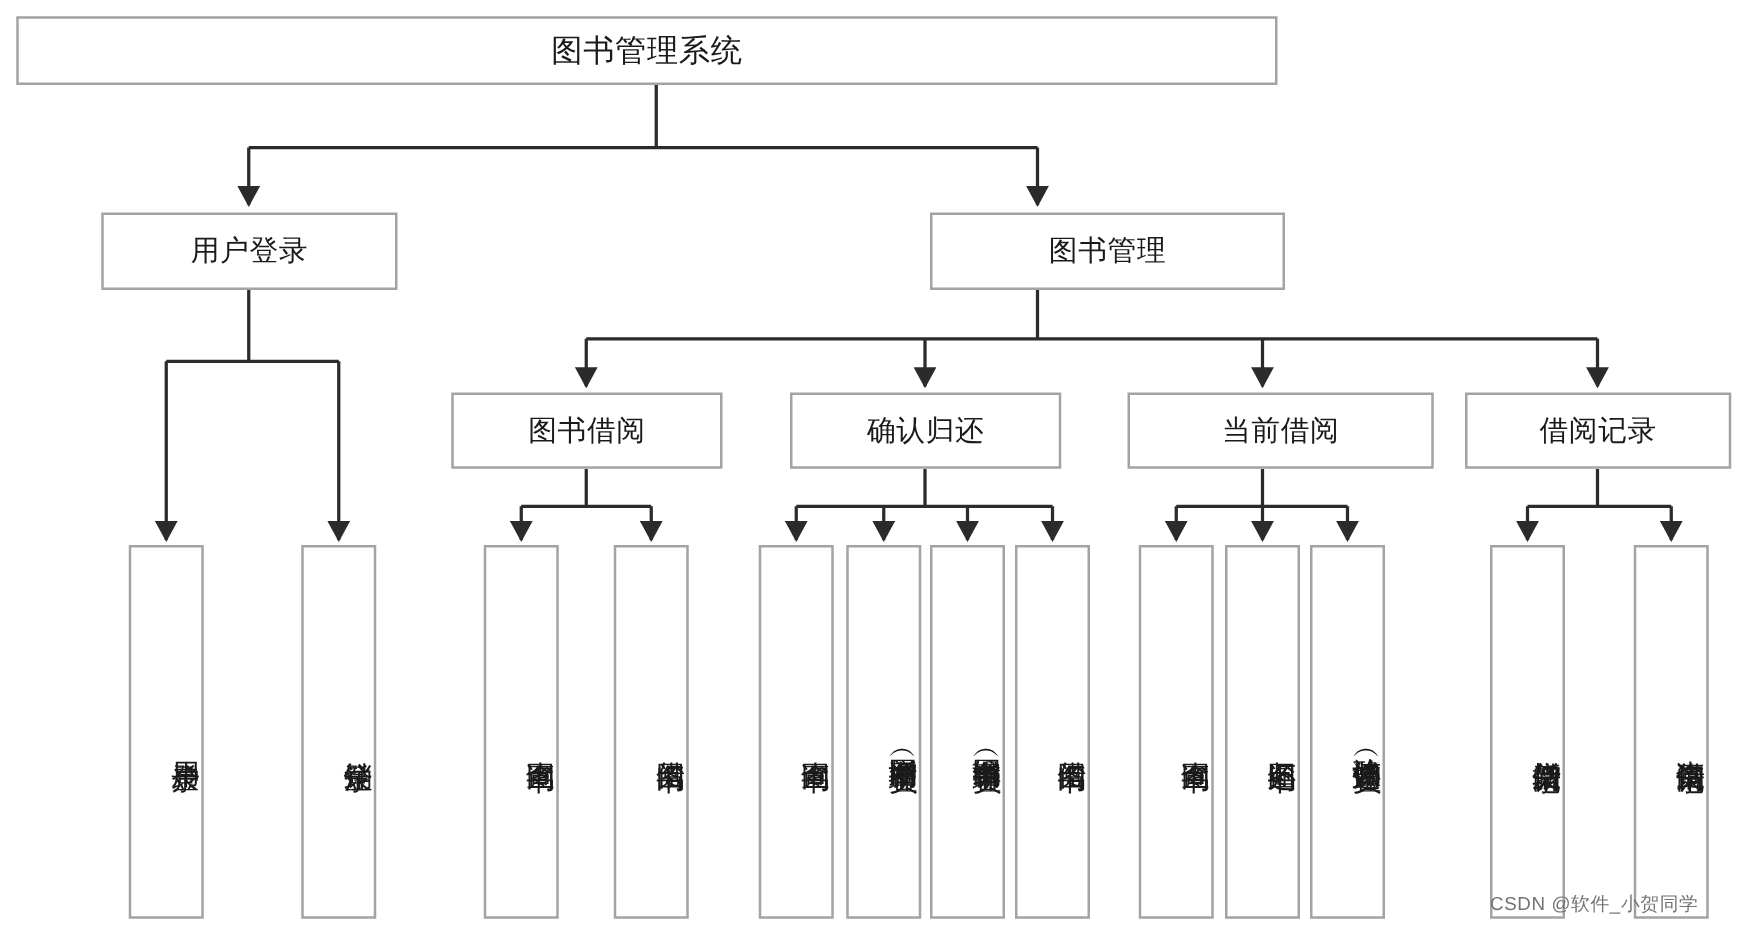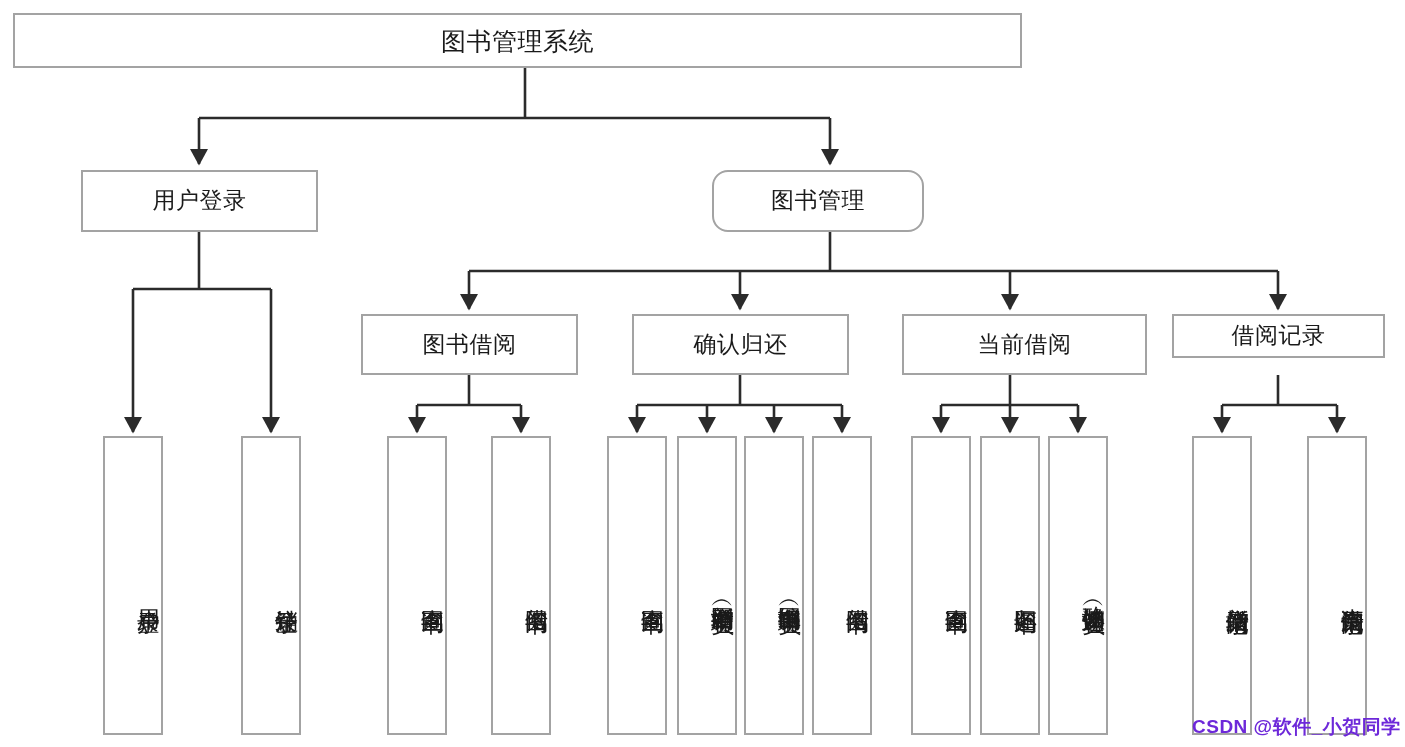--- a/index.html
+++ b/index.html
@@ -58,25 +58,24 @@
     writing-mode: vertical-rl;
     text-orientation: upright;
     font-size: 23px;
     line-height: 1.12;
     letter-spacing: 1px;
     white-space: nowrap;
   }
   #node-root .node-label { font-size: 25px; }
   .watermark {
     position: absolute;
-    color: #6d28d9;
-    font-size: 19px;
+    color: #737373;
+    font-size: 15px;
     white-space: nowrap;
     letter-spacing: 0.5px;
-    font-weight: bold;
   }
 </style>
 </head>
 <body>
 
 <div id="canvas">
 
   <svg id="wires" viewBox="0 0 1405 747" xmlns="http://www.w3.org/2000/svg">
     <defs>
       <marker id="arrow" viewBox="0 0 12 12" refX="10" refY="6" markerWidth="7" markerHeight="7" orient="auto-start-reverse">
@@ -127,34 +126,34 @@
     </g>
   </svg>
 
   <div class="node horiz" id="node-root" style="left:13px; top:13px; width:1009px; height:55px;">
     <span class="node-label">图书管理系统</span>
   </div>
 
   <div class="node horiz" style="left:81px; top:170px; width:237px; height:62px;">
     <span class="node-label">用户登录</span>
   </div>
-  <div class="node horiz" style="left:712px; top:170px; width:212px; height:62px;border-radius:16px;">
+  <div class="node horiz" style="left:744px; top:170px; width:284px; height:62px;">
     <span class="node-label">图书管理</span>
   </div>
 
   <div class="node horiz" style="left:361px; top:314px; width:217px; height:61px;">
     <span class="node-label">图书借阅</span>
   </div>
   <div class="node horiz" style="left:632px; top:314px; width:217px; height:61px;">
     <span class="node-label">确认归还</span>
   </div>
   <div class="node horiz" style="left:902px; top:314px; width:245px; height:61px;">
     <span class="node-label">当前借阅</span>
   </div>
-  <div class="node horiz" style="left:1172px; top:314px; width:213px; height:44px;">
+  <div class="node horiz" style="left:1172px; top:314px; width:213px; height:61px;">
     <span class="node-label">借阅记录</span>
   </div>
 
   <div class="node vert" style="left:103px; top:436px; width:60px; height:299px;">
     <span class="node-label">用户登录</span>
   </div>
   <div class="node vert" style="left:241px; top:436px; width:60px; height:299px;">
     <span class="node-label">注销登录</span>
   </div>
 

